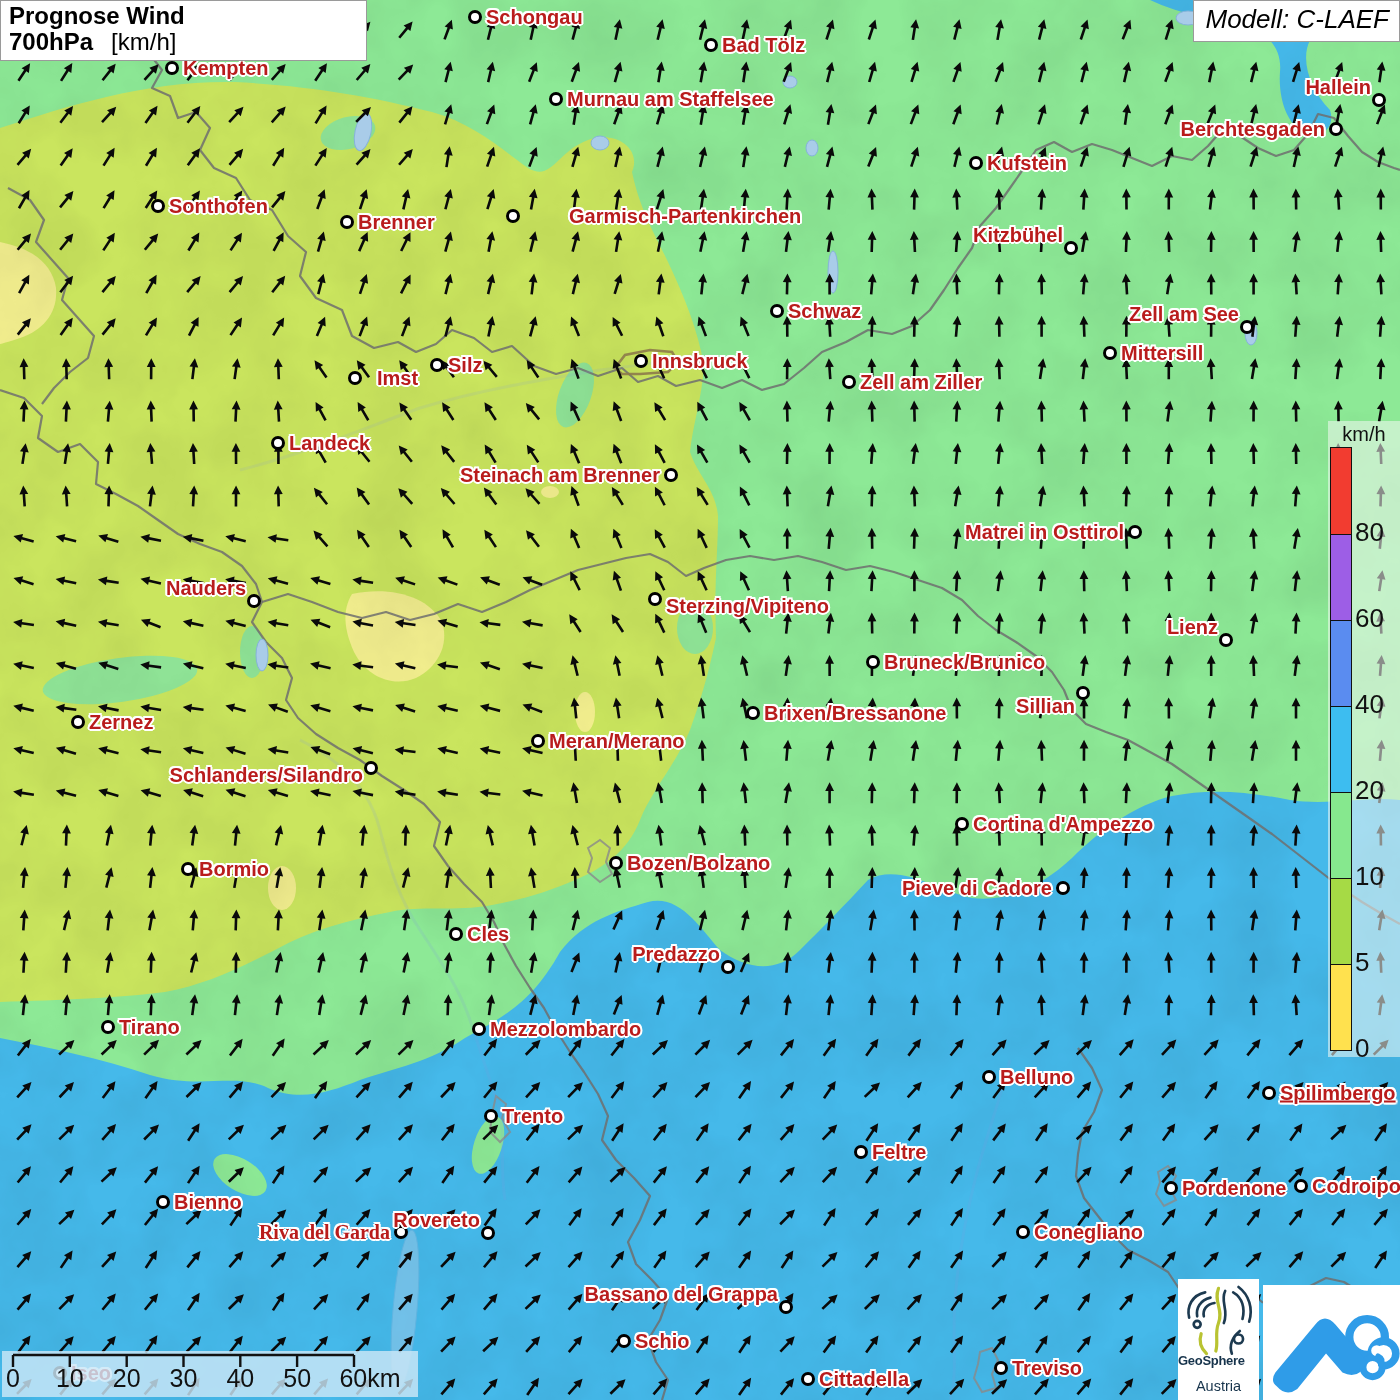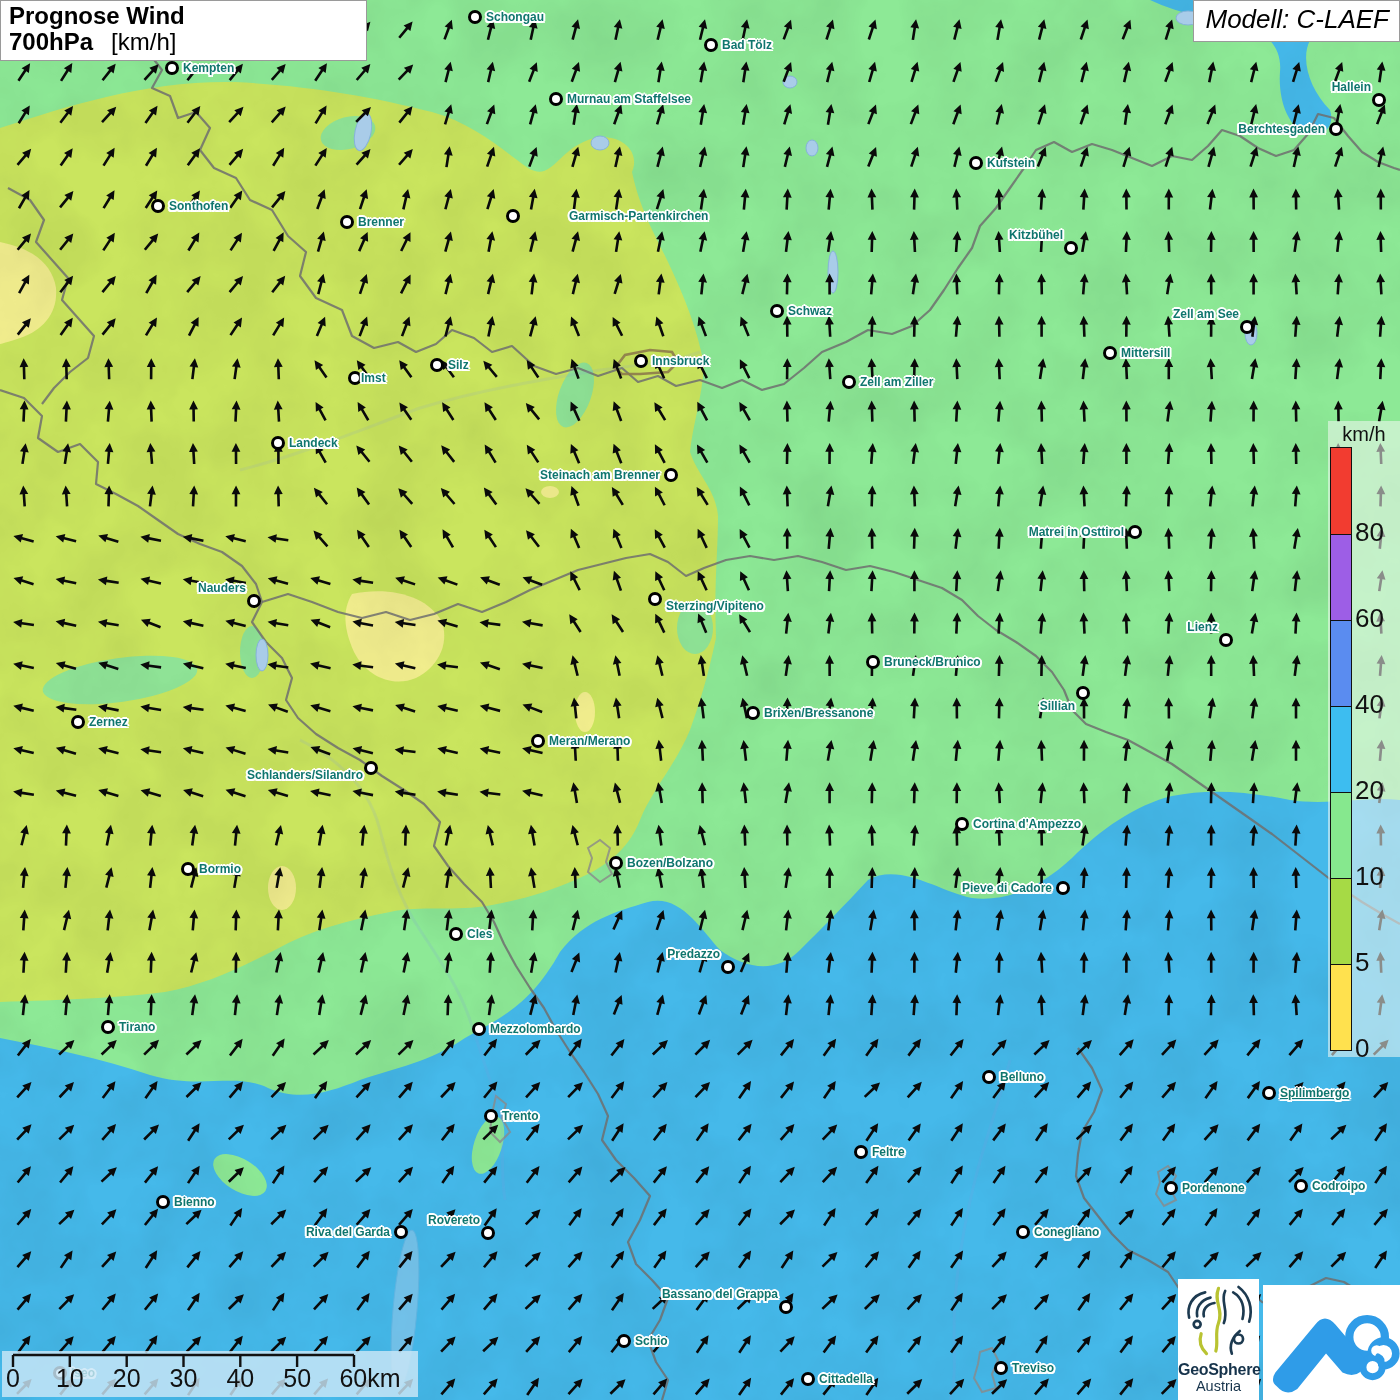--- a/index.html
+++ b/index.html
@@ -13,21 +13,21 @@
   .cityline{fill:none;stroke:#8a8a8a;stroke-width:2;opacity:.8;}
   .innsline{fill:none;stroke:#8d7b4a;stroke-width:2.6;opacity:.9;}
   .lake{fill:var(--lake);stroke:#86b3da;stroke-width:1;}
   .river{fill:none;stroke:rgba(130,150,220,.45);stroke-width:3;}
   .arrow{fill:#0a0a0a;}
   
   #cities{position:absolute;left:0;top:0;width:1400px;height:1400px;}
   .city{position:absolute;}
   .dot{position:absolute;width:8px;height:8px;background:#fff;border:3.4px solid #000;
        border-radius:50%;transform:translate(-50%,-50%);}
-  .lbl{position:absolute;font-weight:bold;font-size:12px;color:#0f766e;white-space:nowrap;
+  .lbl{position:absolute;font-weight:bold;font-size:20px;color:#b91c1c;white-space:nowrap;
        text-shadow:2px 0 0 #fff,-2px 0 0 #fff,0 2px 0 #fff,0 -2px 0 #fff,
        1.5px 1.5px 0 #fff,-1.5px -1.5px 0 #fff,1.5px -1.5px 0 #fff,-1.5px 1.5px 0 #fff;}
   
   .titlebox{position:absolute;left:0;top:0;width:349px;background:#fff;
             border:1px solid #9a9a9a;padding:2px 8px 4px 8px;}
   .t1{font-size:24px;color:#000;line-height:1.1;}
   .t1 .b{font-weight:bold;}
   .t1 .u{margin-left:18px;}
   .t2{font-size:23px;font-style:italic;color:#000;line-height:1.15;}
   .modelbox{position:absolute;right:0;top:0;background:#fff;border:1px solid #9a9a9a;
@@ -37,22 +37,22 @@
   .ltitle{position:absolute;left:0;top:2px;width:100%;text-align:center;
           font-size:20px;color:#111;}
   .lbar{position:absolute;left:2px;top:26px;width:20px;height:602px;
         border:1.5px solid #111;box-sizing:content-box;}
   .lblock{width:100%;}
   .llab{position:absolute;left:27px;font-size:26px;color:#111;line-height:30px;}
   .scalebar{position:absolute;left:2px;top:1351px;width:416px;height:46px;
             background:rgba(203,231,246,.82);}
   .sblab{position:absolute;top:13px;font-size:25px;color:#111;transform:translateX(-50%);}
   .logo1{position:absolute;left:1178px;top:1279px;width:81px;height:121px;background:#fff;}
-  .gs1{position:absolute;left:0;top:82px;width:100%;text-align:left;font-weight:bold;
-       font-size:16px;letter-spacing:-.3px;color:#16334b;}
+  .gs1{position:absolute;left:0;top:74px;width:100%;text-align:left;font-weight:bold;
+       font-size:13px;letter-spacing:-.3px;color:#16334b;}
   .gs2{position:absolute;left:0;top:99px;width:100%;text-align:center;
        font-size:14.5px;color:#16334b;}
   .logo2{position:absolute;left:1263px;top:1285px;width:137px;height:115px;background:#fff;}
 </style>
 </head>
 <body>
 
 <div id="stage">
 
   <svg id="mapsvg" width="1400" height="1400" viewBox="0 0 1400 1400">
@@ -1328,21 +1328,21 @@
       <div class="city" style="left: 437px; top: 365px;">
         <span class="dot"></span>
         <span class="lbl" style="left: 11px; top: 0px; transform: translate(0px, -50%);">Silz</span>
       </div>
       <div class="city" style="left: 641px; top: 361px;">
         <span class="dot"></span>
         <span class="lbl" style="left: 11px; top: 0px; transform: translate(0px, -50%);">Innsbruck</span>
       </div>
       <div class="city" style="left: 355px; top: 378px;">
         <span class="dot"></span>
-        <span class="lbl" style="left: 6px; top: 0px; transform: translate(0px, -50%); text-align: right;">Imst</span>
+        <span class="lbl" style="left: 22px; top: 0px; transform: translate(0px, -50%); text-align: right;">Imst</span>
       </div>
       <div class="city" style="left: 849px; top: 382px;">
         <span class="dot"></span>
         <span class="lbl" style="left: 11px; top: 0px; transform: translate(0px, -50%);">Zell am Ziller</span>
       </div>
       <div class="city" style="left: 278px; top: 443px;">
         <span class="dot"></span>
         <span class="lbl" style="left: 11px; top: 0px; transform: translate(0px, -50%);">Landeck</span>
       </div>
       <div class="city" style="left: 671px; top: 475px;">
@@ -1444,21 +1444,21 @@
       <div class="city" style="left: 1171px; top: 1188px;">
         <span class="dot"></span>
         <span class="lbl" style="left: 11px; top: 0px; transform: translate(0px, -50%);">Pordenone</span>
       </div>
       <div class="city" style="left: 1301px; top: 1186px;">
         <span class="dot"></span>
         <span class="lbl" style="left: 11px; top: 0px; transform: translate(0px, -50%);">Codroipo</span>
       </div>
       <div class="city" style="left: 401px; top: 1232px;">
         <span class="dot"></span>
-        <span class="lbl" style="left: -11px; top: 0px; transform: translate(-100%, -50%);">Riva del Garda</span>
+        <span class="lbl" style="left: -11px; top: 0px; transform: translate(-100%, -50%); font-family: Liberation Serif, serif;">Riva del Garda</span>
       </div>
       <div class="city" style="left: 488px; top: 1233px;">
         <span class="dot"></span>
         <span class="lbl" style="left: -8px; top: -13px; transform: translate(-100%, -50%);">Rovereto</span>
       </div>
       <div class="city" style="left: 1023px; top: 1232px;">
         <span class="dot"></span>
         <span class="lbl" style="left: 11px; top: 0px; transform: translate(0px, -50%);">Conegliano</span>
       </div>
       <div class="city" style="left: 786px; top: 1307px;">

